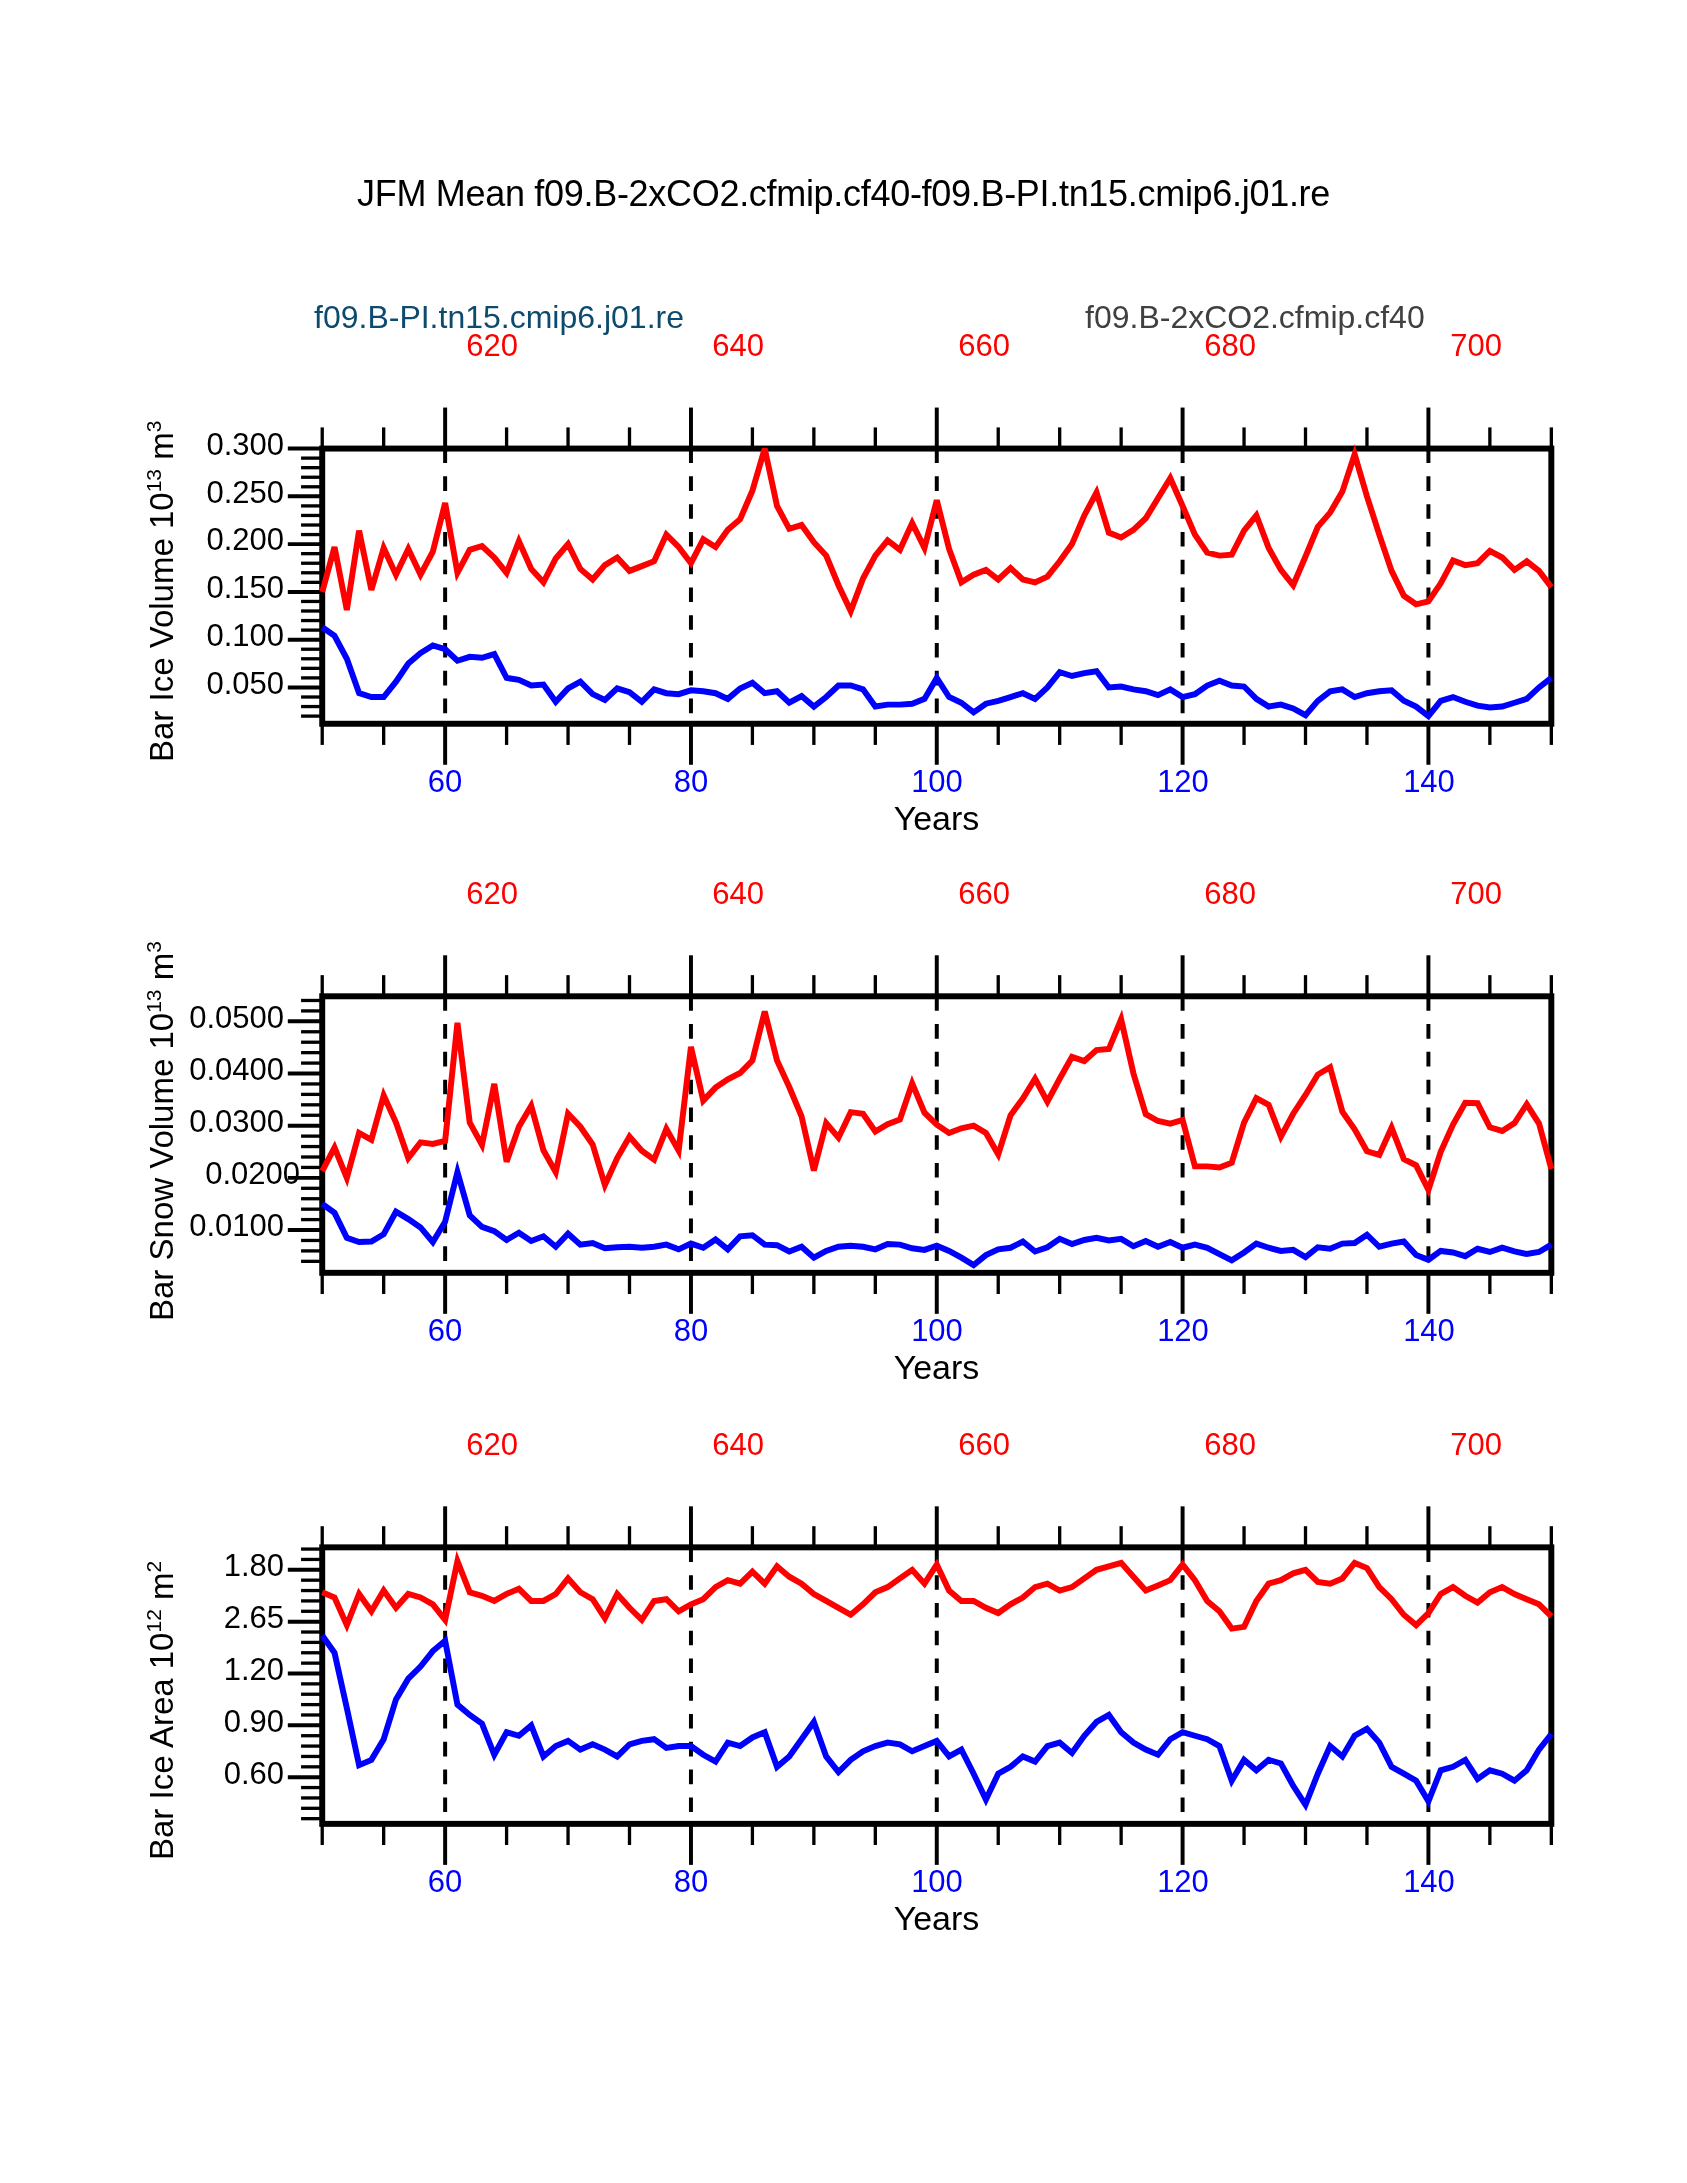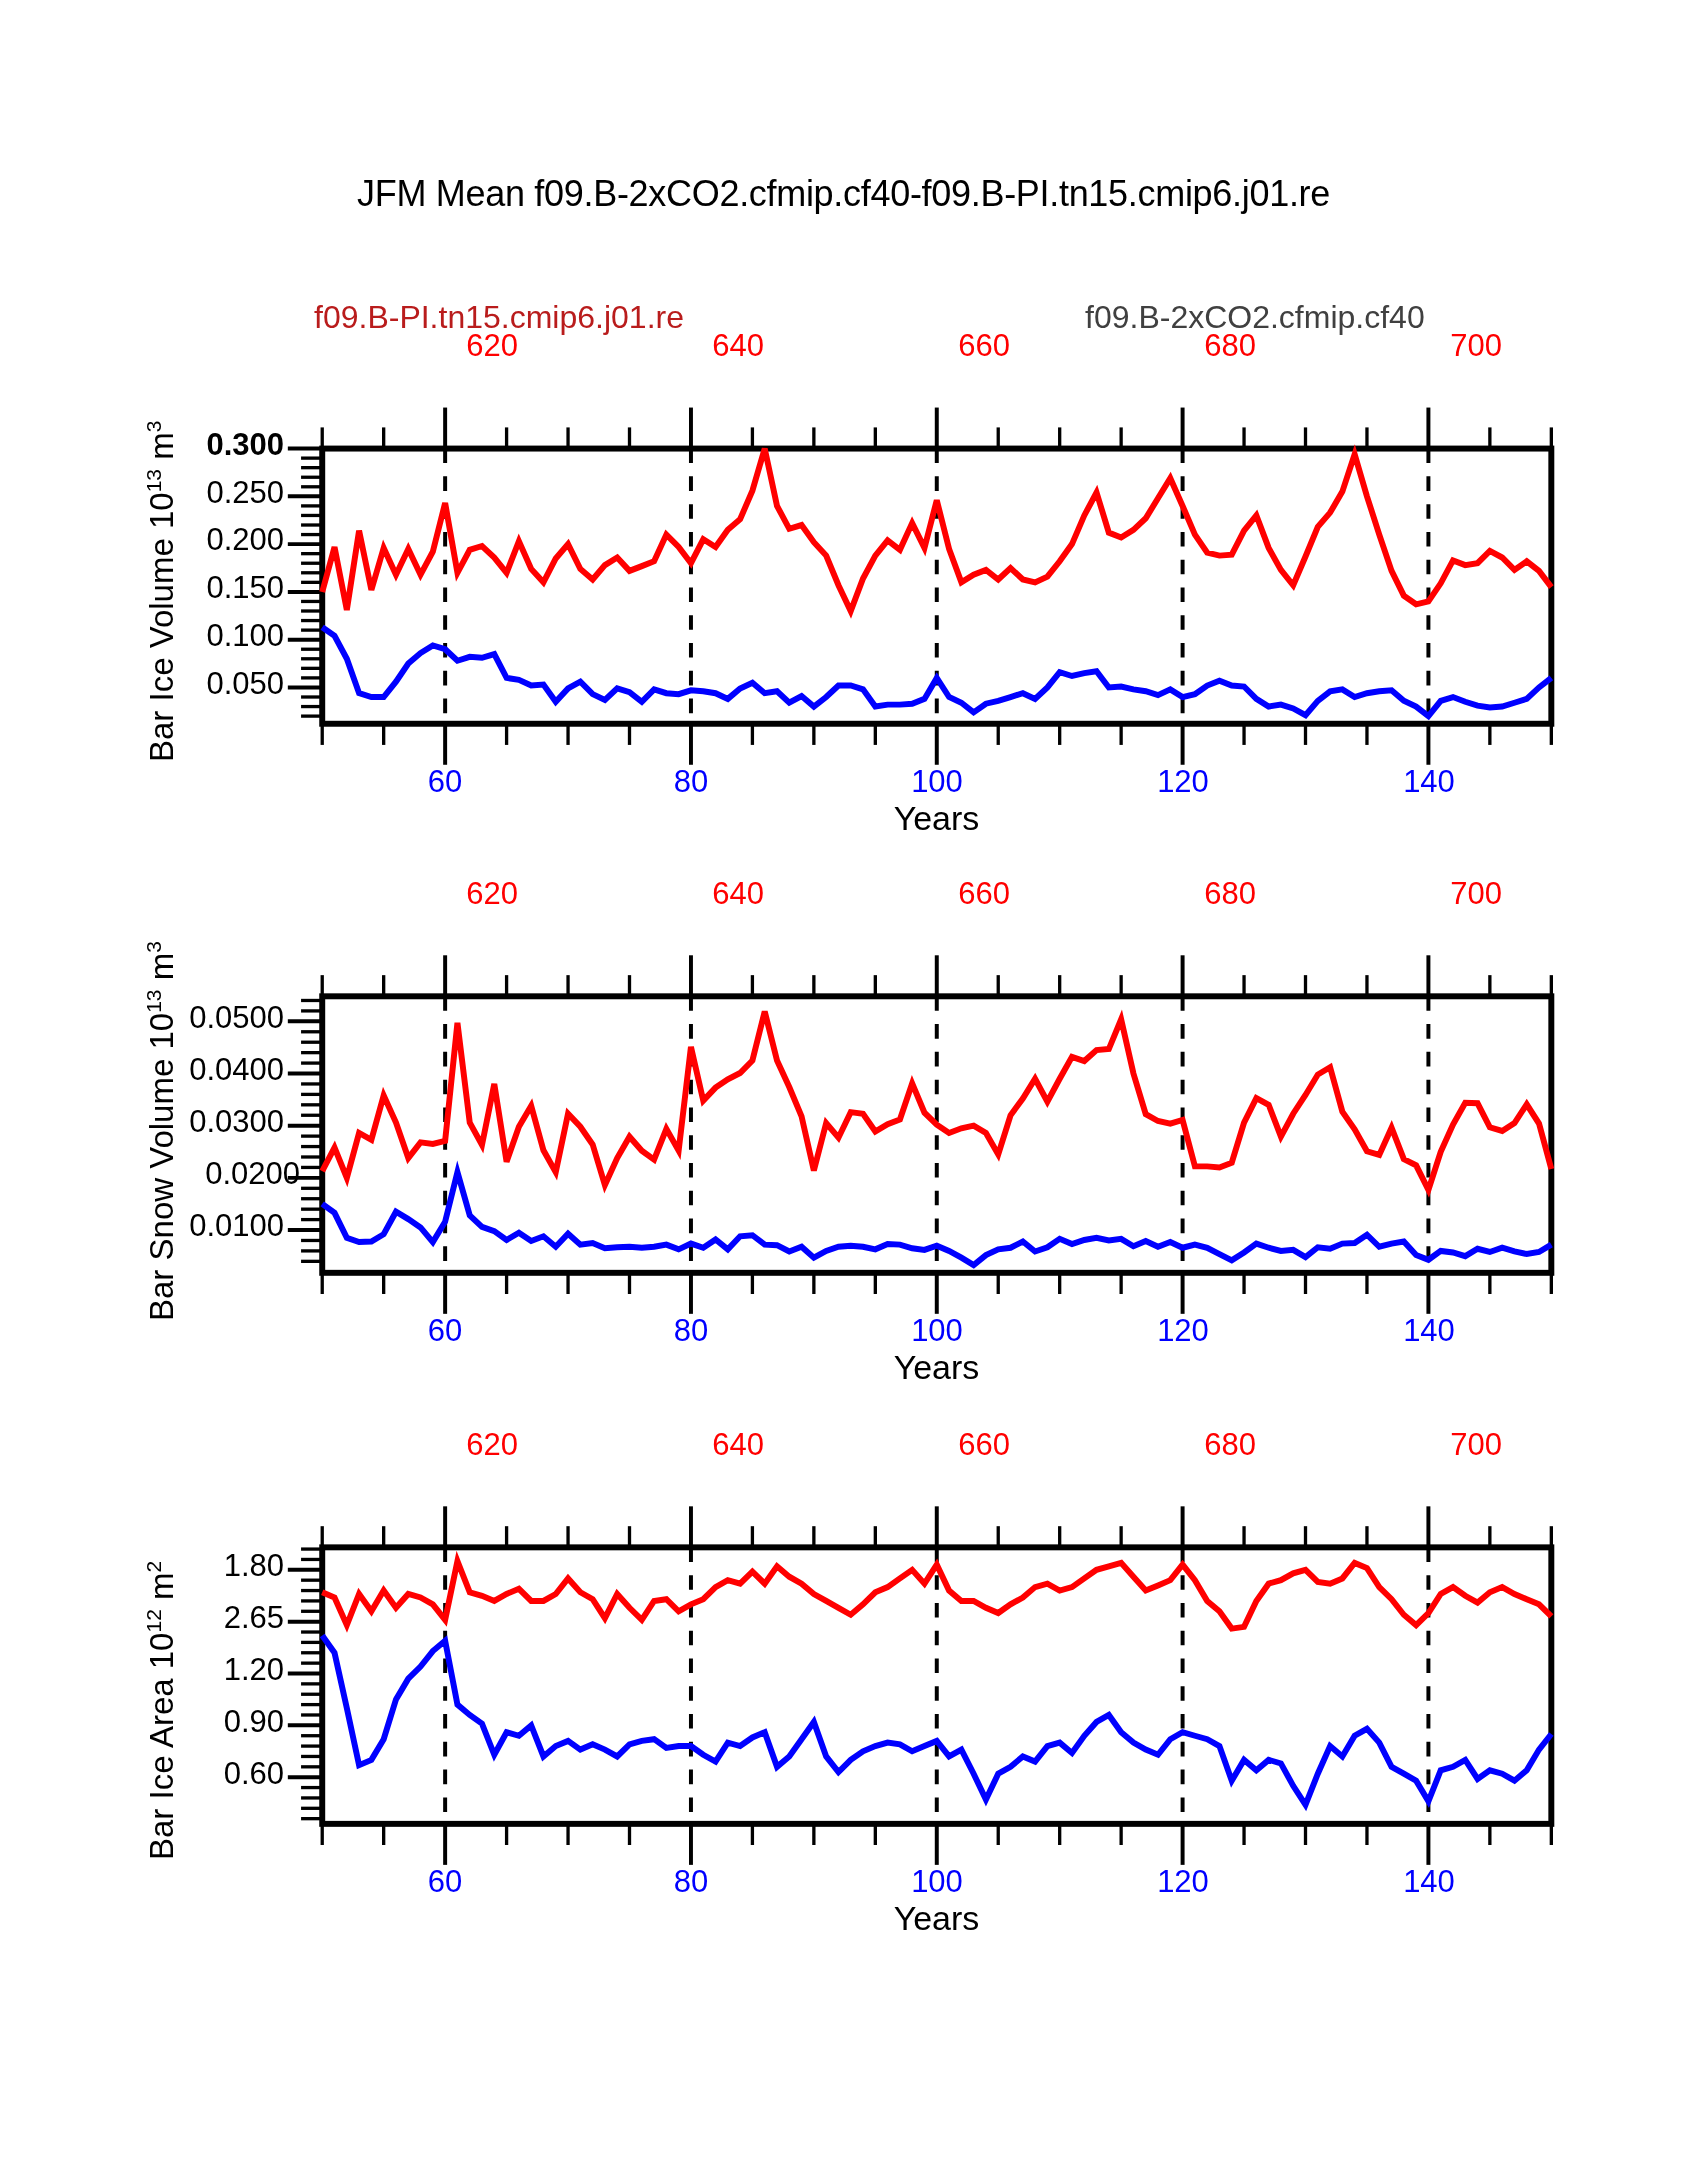--- a/index.html
+++ b/index.html
@@ -1,20 +1,20 @@
 <!DOCTYPE html>
 <html style="font-size:10.6px"><head>
 <meta charset="utf-8">
 <style>
   html,body{margin:0;padding:0;background:#ffffff;}
   body{width:1687px;height:2183px;font-family:"Liberation Sans",sans-serif;color:#000;}
   #page{position:relative;width:1687px;height:2183px;overflow:hidden;background:#fff;margin-top:8px;}
   .ttl{position:absolute;left:0;width:1687px;text-align:center;font-size:36px;letter-spacing:-0.3px;}
   .legend{position:absolute;font-size:32px;font-weight:400;}
-  .legend.red{color:#b91c1c;}
+  .legend.red{color:#0c4a6e;}
   .legend.blue{color:#404040;}
   .ylab{position:absolute;font-size:33px;transform-origin:0 0;transform:rotate(-90deg);white-space:nowrap;}
   .ylab sup{font-size:21px;vertical-align:super;}
   .xlab{position:absolute;font-size:34px;text-align:center;}
   .ytick{position:absolute;font-size:31px;text-align:right;white-space:nowrap;}
   .xtickb{position:absolute;font-size:31px;color:#0000ff;text-align:center;font-weight:400;}
   .xtickt{position:absolute;font-size:31px;color:#ff0000;text-align:right;font-weight:normal;}
   svg{position:absolute;left:0;top:0;overflow:visible;}
   .frame{fill:none;stroke:#000;stroke-width:9;}
   .tick{stroke:#000;stroke-width:6;}
@@ -107,21 +107,21 @@
         <line x1="2345" y1="634" x2="2345" y2="666" class="tickmin"></line>
         <line x1="2345" y1="1082" x2="2345" y2="1114" class="tickmin"></line>
         <line x1="672.8" y1="666" x2="672.8" y2="1082" class="vdash"></line>
         <line x1="1044.4" y1="666" x2="1044.4" y2="1082" class="vdash"></line>
         <line x1="1416" y1="666" x2="1416" y2="1082" class="vdash"></line>
         <line x1="1787.6" y1="666" x2="1787.6" y2="1082" class="vdash"></line>
         <line x1="2159.2" y1="666" x2="2159.2" y2="1082" class="vdash"></line>
         <path d="M487.0 882.7 L505.6 814.8 L524.2 910.1 L542.7 790.2 L561.3 879.8 L579.9 816.2 L598.5 856.7 L617.1 817.7 L635.6 856.7 L654.2 822.0 L672.8 748.3 L691.4 853.8 L710.0 819.1 L728.5 813.3 L747.1 830.7 L765.7 853.8 L784.3 806.1 L802.9 848.0 L821.4 868.2 L840.0 832.1 L858.6 810.4 L877.2 848.0 L895.8 863.9 L914.3 842.2 L932.9 830.7 L951.5 850.9 L970.1 843.7 L988.7 836.4 L1007.2 796.0 L1025.8 814.8 L1044.4 839.3 L1063.0 803.2 L1081.6 814.8 L1100.1 788.8 L1118.7 772.9 L1137.3 729.6 L1155.9 666.0 L1174.5 752.7 L1193.0 787.3 L1211.6 781.6 L1230.2 807.6 L1248.8 827.8 L1267.4 872.6 L1285.9 911.6 L1304.5 862.4 L1323.1 827.8 L1341.7 804.7 L1360.3 819.1 L1378.8 778.7 L1397.4 816.2 L1416.0 744.0 L1434.6 817.7 L1453.2 868.2 L1471.7 856.7 L1490.3 849.4 L1508.9 863.9 L1527.5 846.6 L1546.1 863.9 L1564.6 868.2 L1583.2 859.6 L1601.8 836.4 L1620.4 810.4 L1639.0 767.1 L1657.5 732.4 L1676.1 793.1 L1694.7 800.3 L1713.3 788.8 L1731.9 771.4 L1750.4 741.1 L1769.0 710.8 L1787.6 752.7 L1806.2 796.0 L1824.8 823.4 L1843.3 827.8 L1861.9 826.3 L1880.5 790.2 L1899.1 767.1 L1917.7 816.2 L1936.2 849.4 L1954.8 872.6 L1973.4 829.2 L1992.0 784.4 L2010.6 762.8 L2029.1 731.0 L2047.7 674.7 L2066.3 738.2 L2084.9 796.0 L2103.5 850.9 L2122.0 888.4 L2140.6 901.4 L2159.2 897.1 L2177.8 869.7 L2196.4 835.0 L2214.9 842.2 L2233.5 839.3 L2252.1 820.6 L2270.7 830.7 L2289.3 849.4 L2307.8 836.4 L2326.4 850.9 L2345.0 875.4 " class="sR"></path>
         <path d="M487.0 936.1 L505.6 949.1 L524.2 983.8 L542.7 1035.8 L561.3 1041.6 L579.9 1041.6 L598.5 1018.4 L617.1 991.0 L635.6 975.1 L654.2 963.6 L672.8 969.3 L691.4 986.7 L710.0 980.9 L728.5 982.3 L747.1 976.6 L765.7 1012.7 L784.3 1015.6 L802.9 1024.2 L821.4 1022.8 L840.0 1048.8 L858.6 1028.6 L877.2 1018.4 L895.8 1037.2 L914.3 1045.9 L932.9 1028.6 L951.5 1034.3 L970.1 1048.8 L988.7 1030.0 L1007.2 1035.8 L1025.8 1037.2 L1044.4 1031.4 L1063.0 1032.9 L1081.6 1035.8 L1100.1 1044.4 L1118.7 1028.6 L1137.3 1019.9 L1155.9 1035.8 L1174.5 1032.9 L1193.0 1050.2 L1211.6 1040.1 L1230.2 1056.0 L1248.8 1041.6 L1267.4 1024.2 L1285.9 1024.2 L1304.5 1030.0 L1323.1 1056.0 L1341.7 1053.1 L1360.3 1053.1 L1378.8 1051.7 L1397.4 1044.4 L1416.0 1012.7 L1434.6 1041.6 L1453.2 1050.2 L1471.7 1064.7 L1490.3 1051.7 L1508.9 1047.3 L1527.5 1041.6 L1546.1 1035.8 L1564.6 1044.4 L1583.2 1027.1 L1601.8 1004.0 L1620.4 1009.8 L1639.0 1005.4 L1657.5 1002.6 L1676.1 1027.1 L1694.7 1025.7 L1713.3 1030.0 L1731.9 1032.9 L1750.4 1038.7 L1769.0 1030.0 L1787.6 1041.6 L1806.2 1037.2 L1824.8 1024.2 L1843.3 1017.0 L1861.9 1024.2 L1880.5 1025.7 L1899.1 1044.4 L1917.7 1056.0 L1936.2 1053.1 L1954.8 1058.9 L1973.4 1069.0 L1992.0 1047.3 L2010.6 1032.9 L2029.1 1030.0 L2047.7 1041.6 L2066.3 1035.8 L2084.9 1032.9 L2103.5 1031.4 L2122.0 1047.3 L2140.6 1056.0 L2159.2 1070.4 L2177.8 1047.3 L2196.4 1041.6 L2214.9 1048.8 L2233.5 1054.6 L2252.1 1057.4 L2270.7 1056.0 L2289.3 1050.2 L2307.8 1044.4 L2326.4 1027.1 L2345.0 1012.7 " class="sB"></path>
       </svg>
-      <div class="ytick" style="left: 86px; top: 419px; width: 198px; font-weight: bold;">0.300</div>
+      <div class="ytick" style="left: 86px; top: 419px; width: 198px;">0.300</div>
       <div class="ytick" style="left: 86px; top: 467px; width: 198px;">0.250</div>
       <div class="ytick" style="left: 86px; top: 514px; width: 198px;">0.200</div>
       <div class="ytick" style="left: 86px; top: 562px; width: 198px;">0.150</div>
       <div class="ytick" style="left: 86px; top: 610px; width: 198px;">0.100</div>
       <div class="ytick" style="left: 86px; top: 658px; width: 198px;">0.050</div>
       <div class="ylab" style="left: 142px; top: 754px;">Bar Ice Volume 10<sup>13</sup> m<sup>3</sup></div>
       <div class="xtickt" style="left: 372px; top: 320px; width: 146px;">620</div>
       <div class="xtickt" style="left: 618px; top: 320px; width: 146px;">640</div>
       <div class="xtickt" style="left: 864px; top: 320px; width: 146px;">660</div>
       <div class="xtickt" style="left: 1110px; top: 320px; width: 146px;">680</div>

